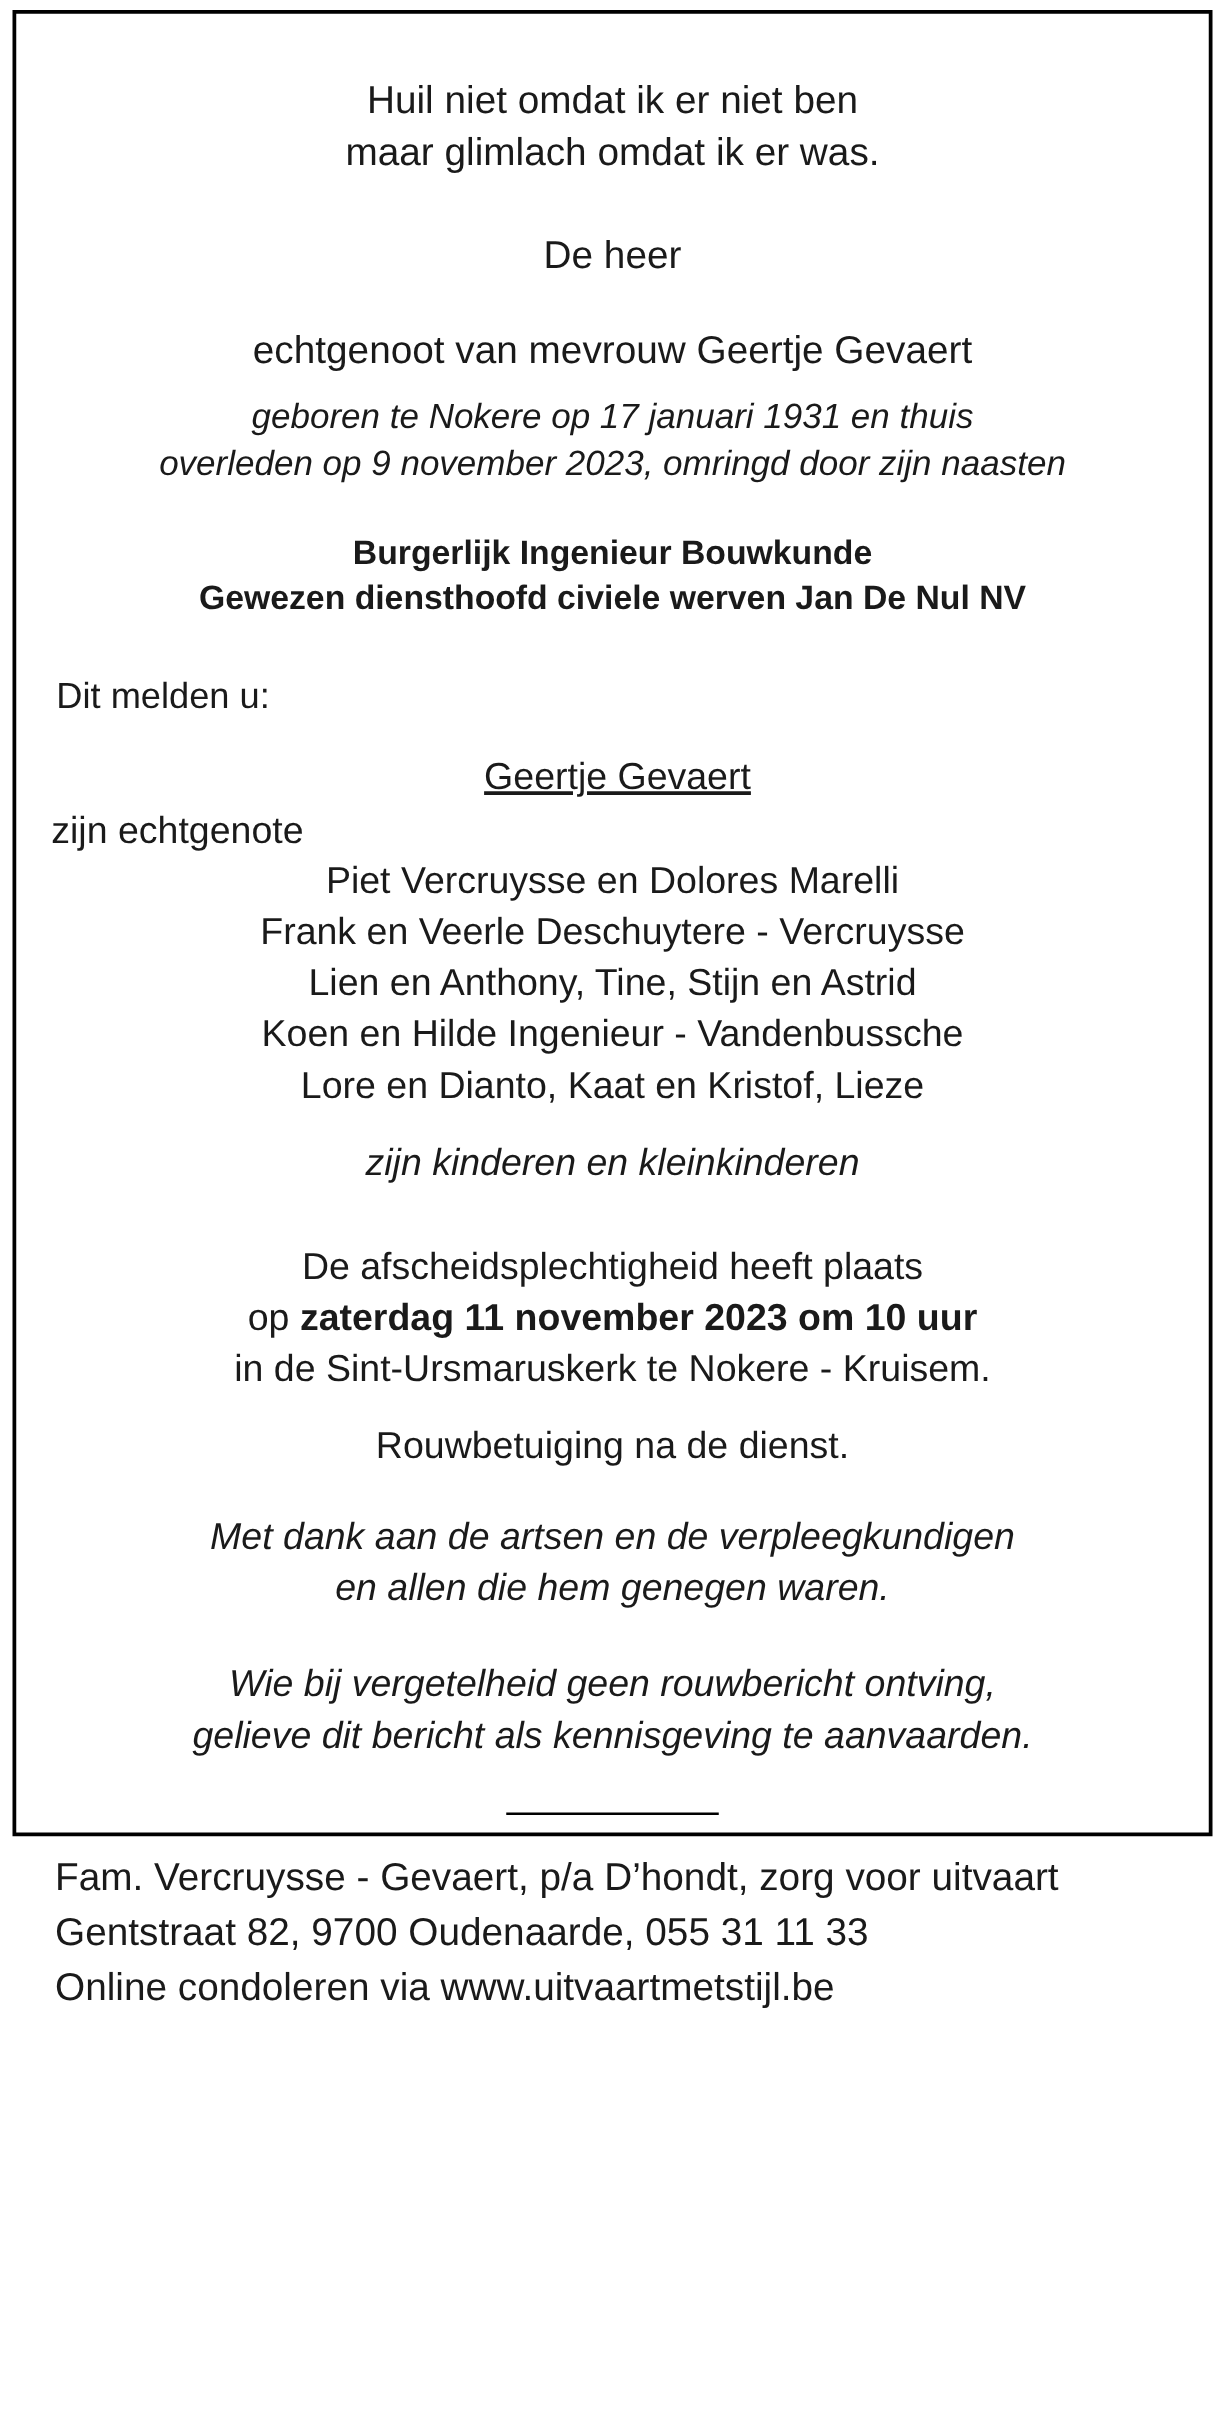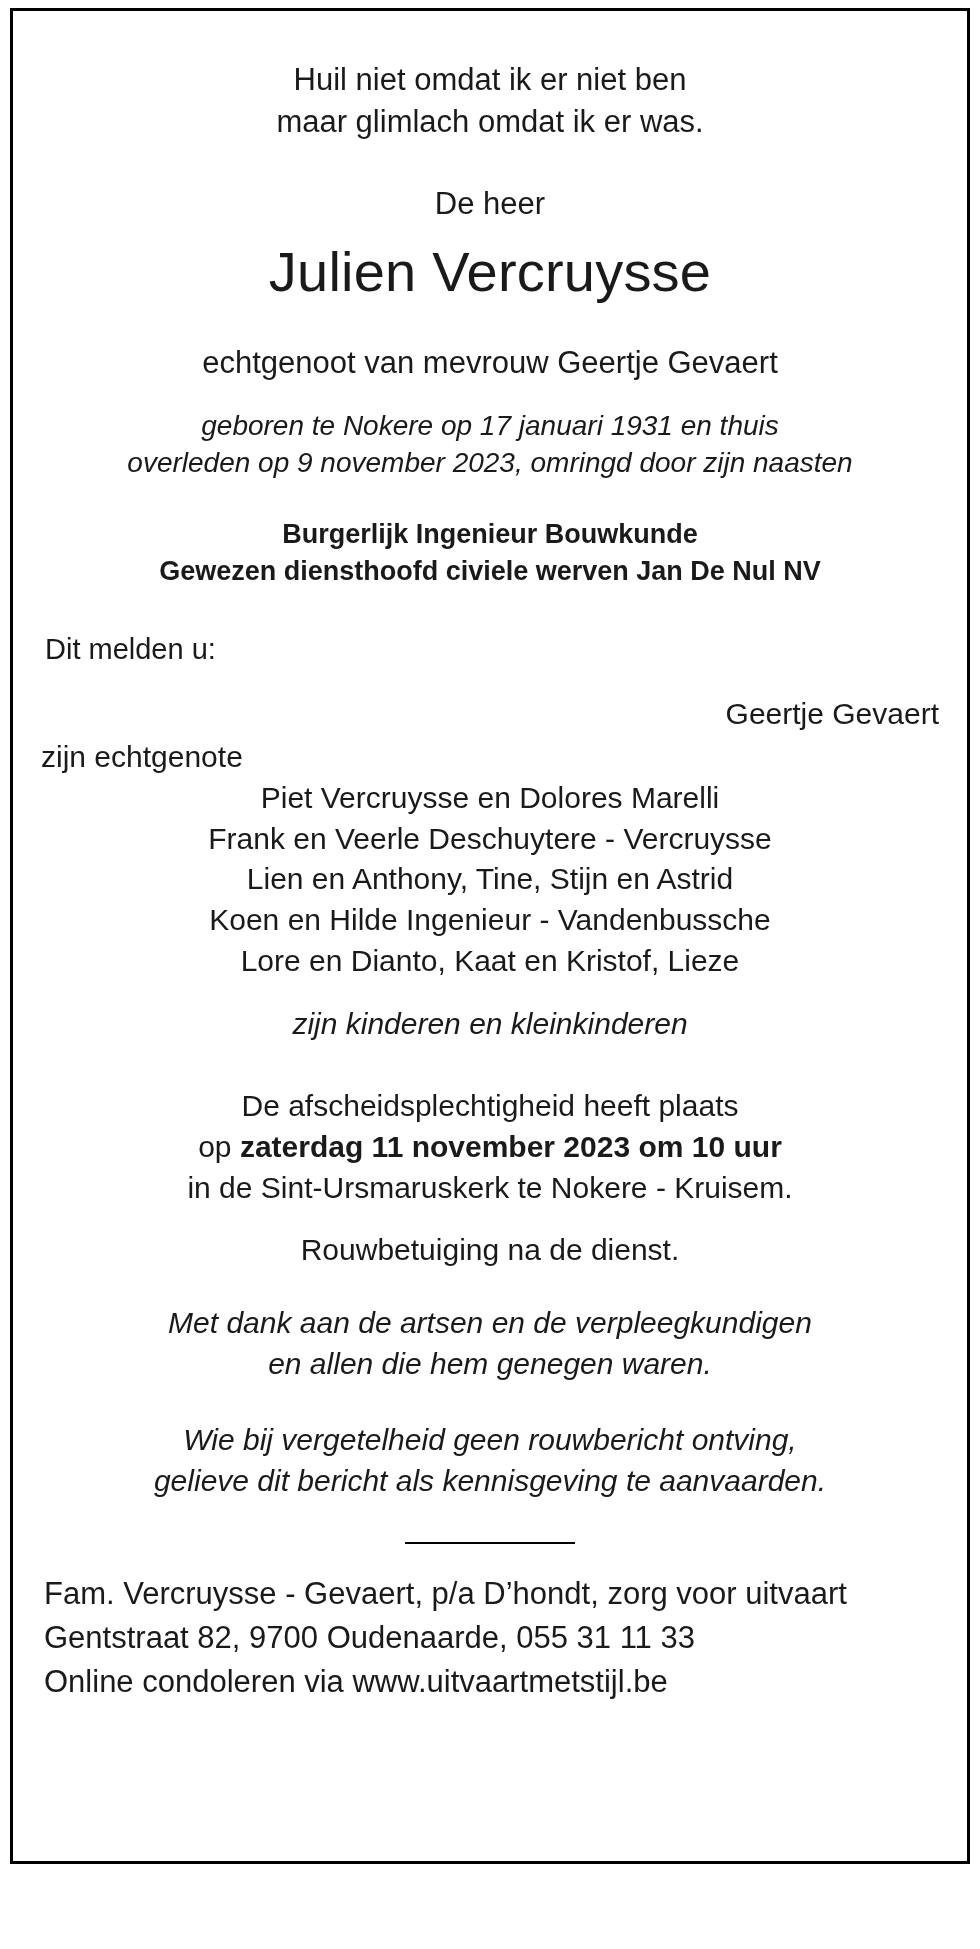--- a/index.html
+++ b/index.html
@@ -17,21 +17,21 @@
     box-sizing: border-box;
     background: #ffffff;
     position: relative;
     overflow: hidden;
   }
   .card {
     position: absolute;
     left: 10px;
     top: 8px;
     width: 960px;
-    height: 1856px;
+    height: 1461px;
     box-sizing: border-box;
     border: 3px solid #000000;
     background: #ffffff;
     padding: 34px 28px 20px 28px;
     display: flex;
     flex-direction: column;
     align-items: center;
   }
 
   .block {
@@ -58,21 +58,21 @@
     letter-spacing: 0.2px;
   }
   .spouse {
     font-size: 31px;
     margin-top: 40px;
   }
   .birth {
     font-style: italic;
     font-size: 28px;
     line-height: 1.35;
-    margin-top: 26px;
+    margin-top: 16px;
   }
   .birth div { white-space: nowrap; }
 
   .career {
     font-weight: bold;
     font-size: 27px;
     line-height: 1.35;
     margin-top: 34px;
   }
 
@@ -83,22 +83,23 @@
     padding-left: 8px;
   }
 
   .family {
     margin-top: 28px;
     font-size: 30px;
     line-height: 1.36;
     width: 100%;
   }
   .family .left {
-    text-align: right;
+    text-align: center;
     padding-left: 8px;
+    text-decoration: underline;
   }
   .family .right-ital {
     padding-right: 16px;
     margin-top: 2px;
   }
   .family .center { text-align: center; }
   .family .center-ital {
     text-align: center;
     font-style: italic;
     margin-top: 22px;
@@ -152,21 +153,20 @@
 <div class="page">
   <div class="card">
 
     <div class="block poem">
       <div>Huil niet omdat ik er niet ben</div>
       <div>maar glimlach omdat ik er was.</div>
     </div>
 
     <div class="block title-heer">De heer</div>
 
-    <div class="block name">Julien Vercruysse</div>
 
     <div class="block spouse">echtgenoot van mevrouw Geertje Gevaert</div>
 
     <div class="block birth">
       <div>geboren te Nokere op 17 januari 1931 en thuis</div>
       <div>overleden op 9 november 2023, omringd door zijn naasten</div>
     </div>
 
     <div class="block career">
       <div>Burgerlijk Ingenieur Bouwkunde</div>

